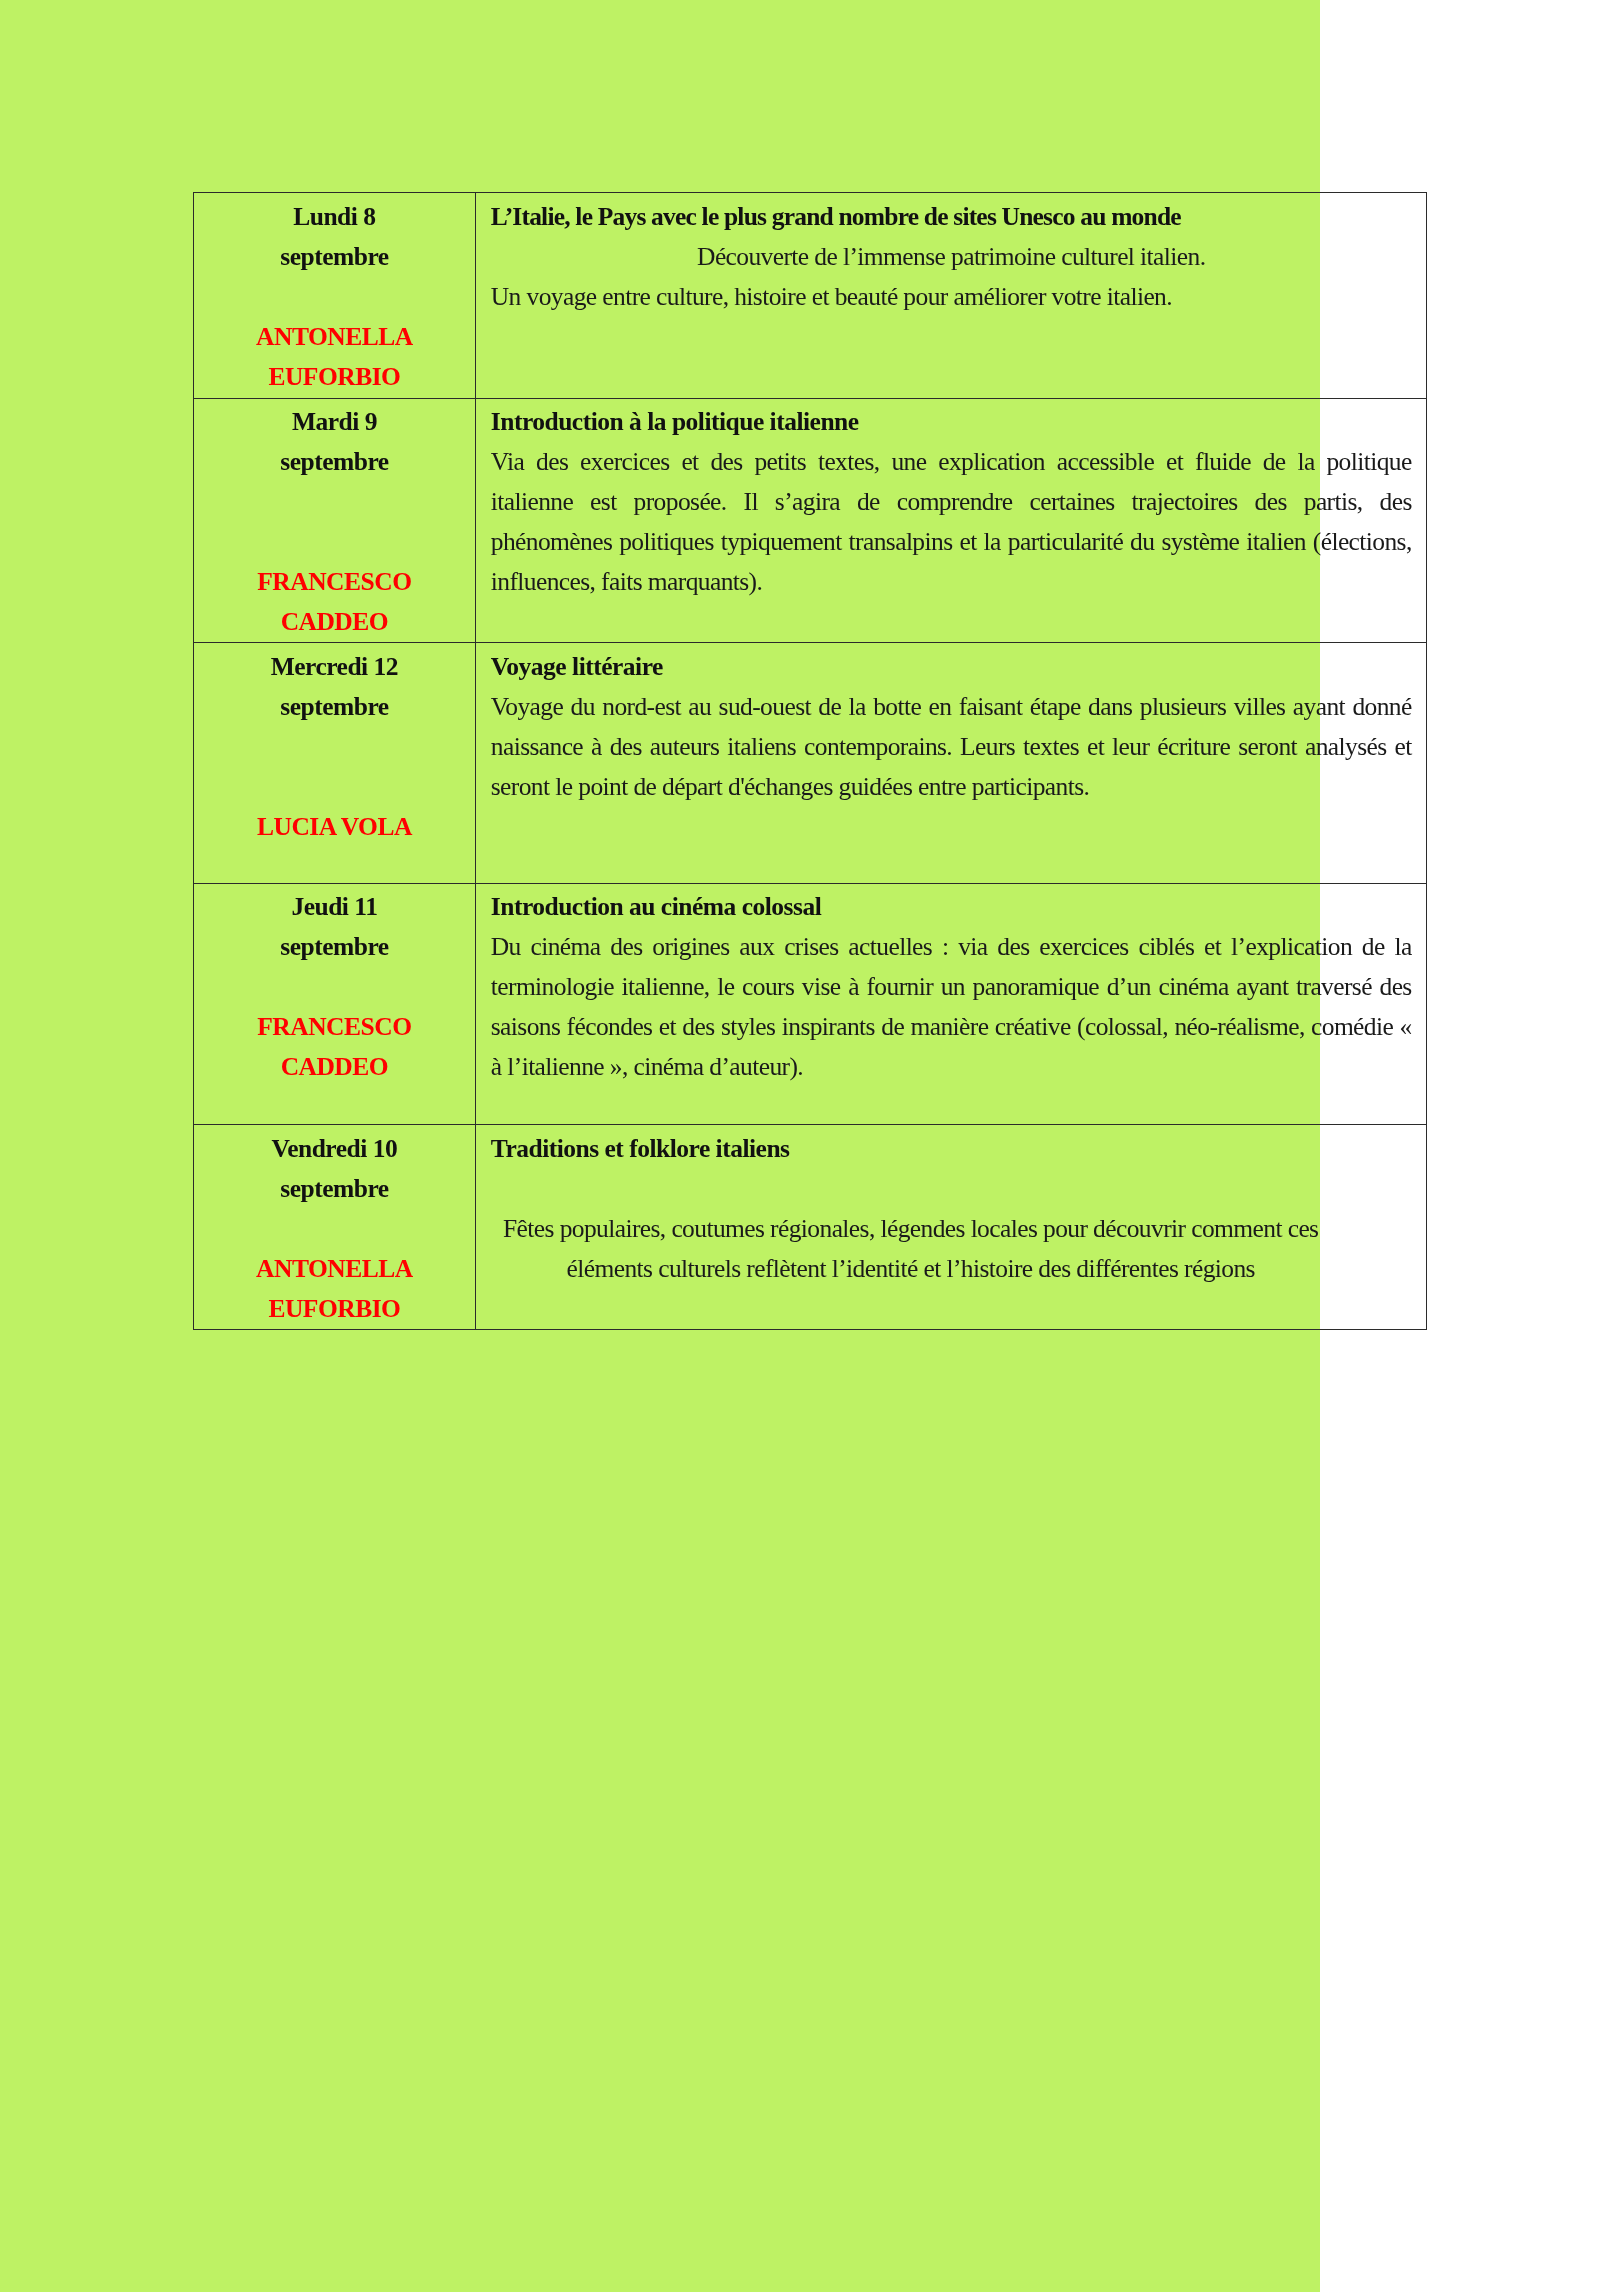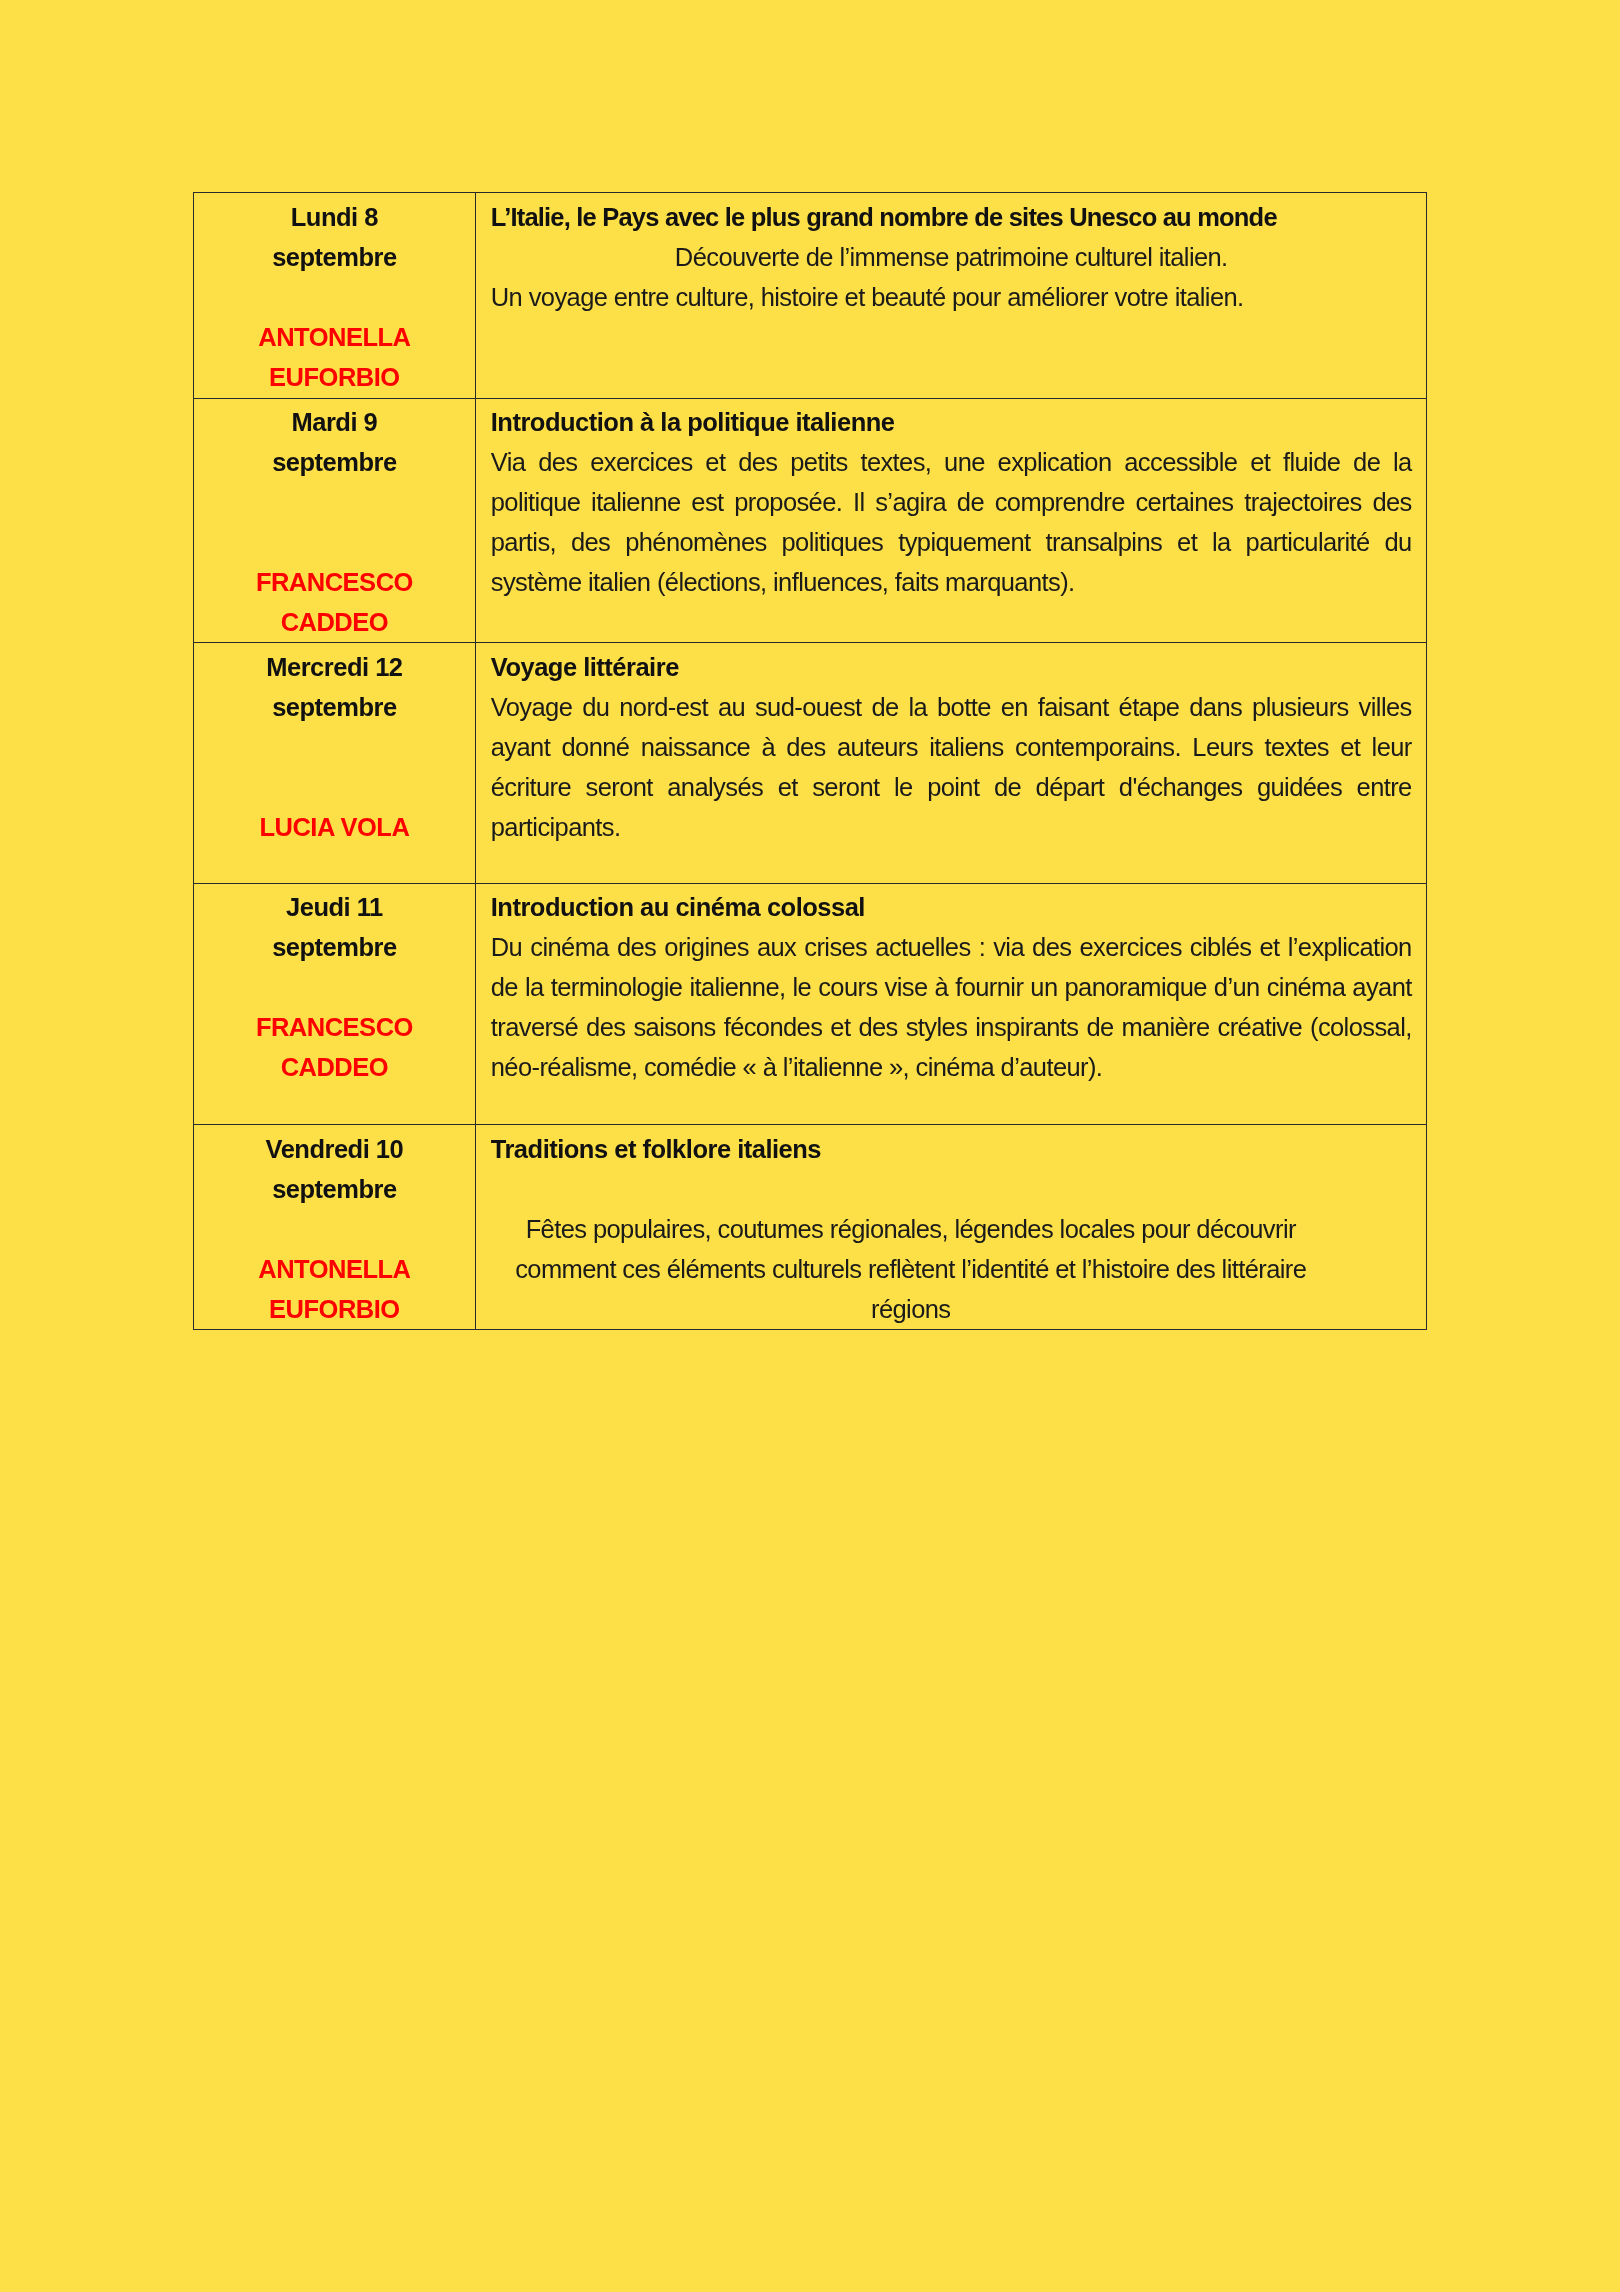--- a/index.html
+++ b/index.html
@@ -11,22 +11,23 @@
       width: 1620px;
       height: 2293px;
       position: relative;
       overflow: hidden;
       font-family: "Liberation Sans", "DejaVu Sans", sans-serif;
       color: #111111;
     }
     .page {
       position: absolute;
       left: 0; top: 0;
-      width: 1620px; height: 2293px;
-      background: #fde047;
+      width: 1320px; height: 2293px;
+      background: #bef264;
+      font-family: Liberation Serif, serif;
     }
     table.schedule {
       position: absolute;
       left: 193px;
       top: 192px;
       width: 1234px;
       border-collapse: collapse;
       table-layout: fixed;
     }
     table.schedule td {
@@ -160,19 +161,19 @@
         <td class="date-cell">
           <div class="line date-line">Vendredi 10</div>
           <div class="line date-line">septembre</div>
           <div class="blank"></div>
           <div class="line teacher-line">ANTONELLA</div>
           <div class="line teacher-line">EUFORBIO</div>
         </td>
         <td class="content-cell">
           <div class="title">Traditions et folklore italiens</div>
           <div class="blank"></div>
-          <div class="body-text left" style="padding-right: 81px;">Fêtes populaires, coutumes régionales, légendes locales pour découvrir comment ces éléments culturels reflètent l’identité et l’histoire des littéraire régions</div>
+          <div class="body-text left" style="padding-right: 81px;">Fêtes populaires, coutumes régionales, légendes locales pour découvrir comment ces éléments culturels reflètent l’identité et l’histoire des différentes régions</div>
         </td>
       </tr>
     </tbody>
   </table>
 </div>
 
 
 </body></html>

